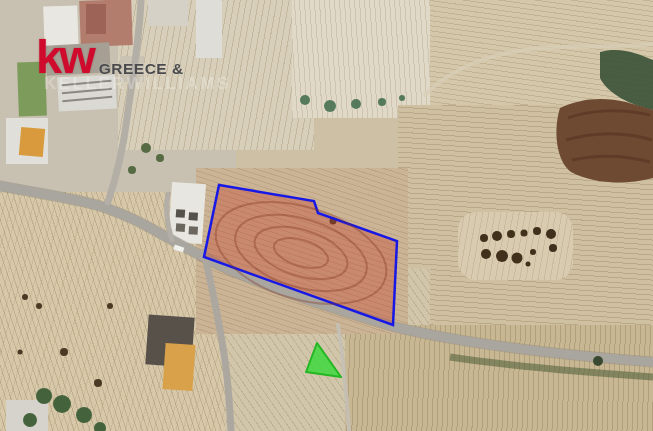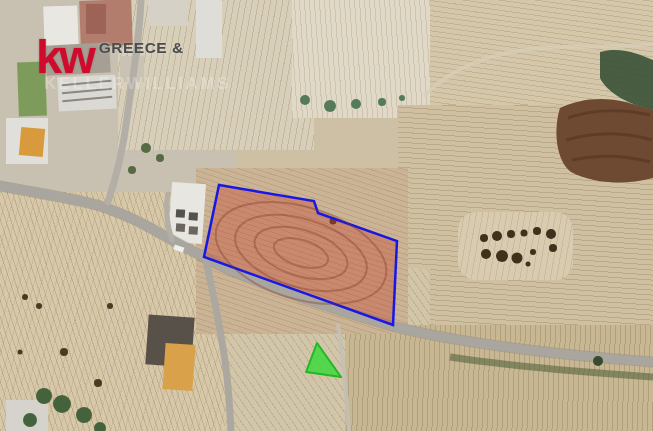--- a/index.html
+++ b/index.html
@@ -28,21 +28,21 @@
   .f-bot-r{left:345px;top:325px;width:308px;height:106px;background:#c8b793;
     background-image:repeating-linear-gradient(92deg,rgba(115,90,55,.26) 0 1px,transparent 1px 5px);}
   .f-plot{left:196px;top:168px;width:212px;height:166px;background:#cbb495;
     background-image:repeating-linear-gradient(18deg,rgba(120,90,55,.18) 0 1px,transparent 1px 5px);}
   
   #scene{position:absolute;left:0;top:0;}
   
   .brand{position:absolute;left:36px;top:40px;display:flex;align-items:flex-start;gap:6px;}
   .brand .kw{font-weight:bold;font-size:47px;line-height:.72;letter-spacing:-3px;color:#cf0a2c;
     text-shadow:0 0 2px rgba(120,0,20,.35);}
-  .brand .region{display:flex;flex-direction:column;margin-top:0;}
+  .brand .region{display:flex;flex-direction:column;margin-top:21px;}
   .brand .region span{font-weight:bold;font-size:15.5px;line-height:1.02;letter-spacing:.5px;color:#4b4b4e;
     text-shadow:0 0 2px rgba(255,255,255,.35);}
   .wm{position:absolute;left:44px;top:74px;width:260px;font-weight:bold;font-size:17px;
     letter-spacing:2.5px;color:rgba(255,255,255,.26);white-space:nowrap;}
 </style>
 </head>
 <body>
 
 <div id="stage">
 

